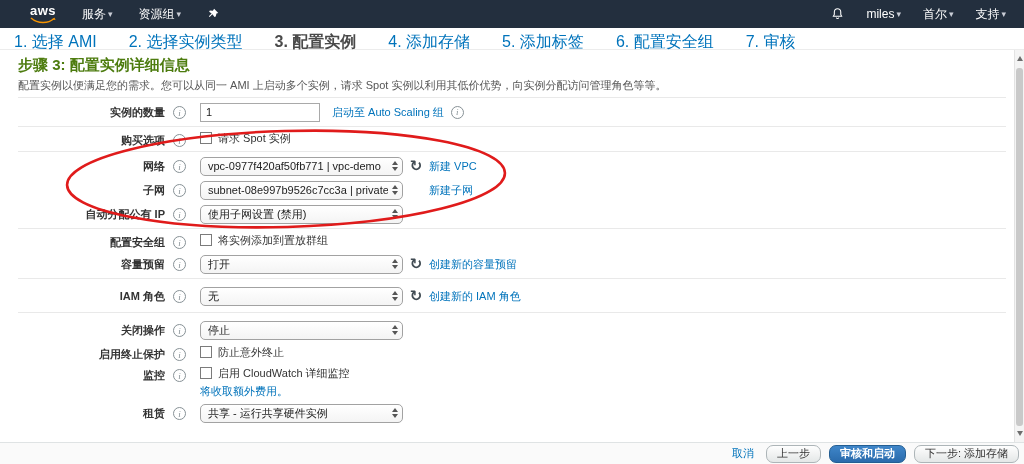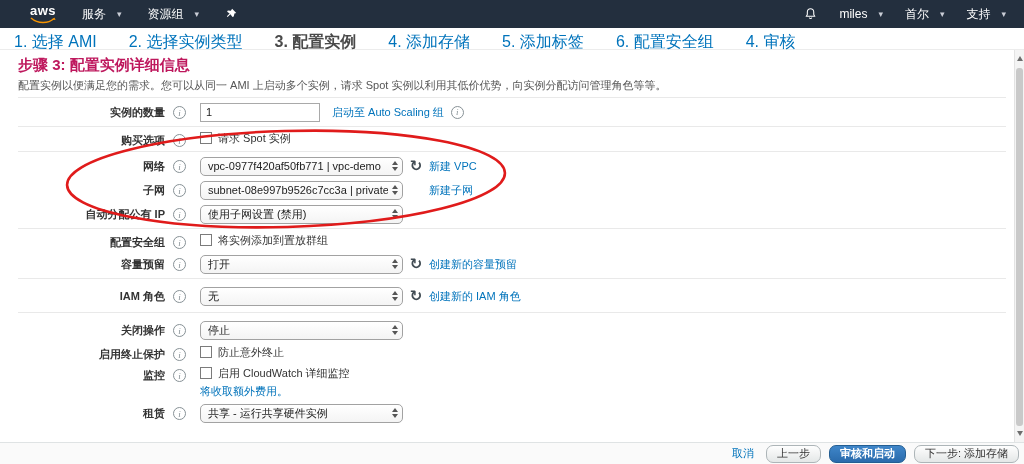--- a/index.html
+++ b/index.html
@@ -6,36 +6,36 @@
   html,body { width:1024px; height:464px; overflow:hidden; background:#fff;
               font-family:"Liberation Sans","DejaVu Sans",sans-serif; }
   body { position:relative; font-size:12px; color:#333; }
 
   
   .navbar { position:absolute; top:0; left:0; width:1024px; height:28px;
             background:#232f3e; display:flex; align-items:center; color:#fff; }
   .nav-left { display:flex; align-items:center; gap:26px; padding-left:30px;text-align:center; }
   .aws-logo { display:flex; flex-direction:column; align-items:center; cursor:pointer; }
   .aws-logo .aws-word { font-weight:bold; font-size:13px; letter-spacing:0.5px; line-height:12px; }
-  .nav-item { display:flex; align-items:center; gap:11px; font-size:12px; cursor:pointer; }
+  .nav-item { display:flex; align-items:center; gap:2px; font-size:12px; cursor:pointer; }
   .caret { font-size:9px; color:#c9ced6; }
   .nav-right { margin-left:auto; display:flex; align-items:center; gap:22px; padding-right:18px; }
   .bell { display:flex; align-items:center; }
 
   
   .tabs { position:absolute; top:28px; left:0; width:1024px; height:22px; background:#fff;
           display:flex; align-items:flex-start; gap:28px; padding:4px 0 0 12px;
           border-bottom:1px solid #ececec; }
   .tab { font-size:16px; color:#0073bb; padding:0 2px 3px 2px; border-bottom:2px solid #d9dde0; cursor:pointer; }
   .tab.active { color:#4a4a4a; font-weight:bold; border-bottom:2px solid #eb9c3d; }
 
   
   .content { position:absolute; top:50px; left:0; right:10px; bottom:22px;
              background:#fff; padding:4px 8px 0 18px; overflow:hidden; }
-  .page-title { font-size:15px; font-weight:bold; color:#be185d; margin:2px 0 3px 0; }
+  .page-title { font-size:15px; font-weight:bold; color:#4d7c0f; margin:2px 0 3px 0; }
   .page-subtitle { font-size:11px; color:#555; margin-bottom:4px; }
   .divider { border-top:1px solid #e9e9e9; margin:3px 0; }
 
   .row { display:flex; align-items:flex-start; margin:4px 0; }
   .row.tight { margin:3px 0; }
   .lbl { width:168px; display:flex; justify-content:flex-end; align-items:center; gap:8px;
          padding-top:3px; flex:none; }
   .lbl-text { font-size:11px; font-weight:bold; color:#333; text-align:right; }
   .info { width:13px; height:13px; border:1px solid #879196; border-radius:50%; color:#879196;
           font-size:9px; font-style:italic; font-family:"Liberation Serif",serif;
@@ -141,21 +141,21 @@
   </div>
 </div>
 
 <div class="tabs">
   <div class="tab">1. 选择 AMI</div>
   <div class="tab">2. 选择实例类型</div>
   <div class="tab active">3. 配置实例</div>
   <div class="tab">4. 添加存储</div>
   <div class="tab">5. 添加标签</div>
   <div class="tab">6. 配置安全组</div>
-  <div class="tab">4. 审核</div>
+  <div class="tab">7. 审核</div>
 </div>
 
 <div class="content">
   <div class="page-title">步骤 3: 配置实例详细信息</div>
   <div class="page-subtitle">配置实例以便满足您的需求。您可以从同一 AMI 上启动多个实例，请求 Spot 实例以利用其低价优势，向实例分配访问管理角色等等。</div>
   <div class="divider"></div>
 
   <div class="row">
     <div class="lbl">
       <span class="lbl-text">实例的数量</span>

